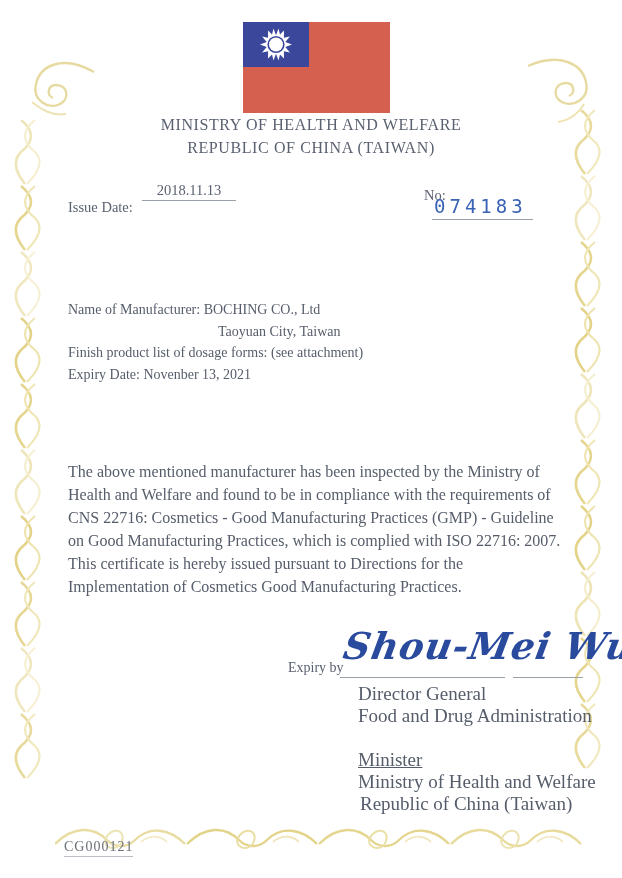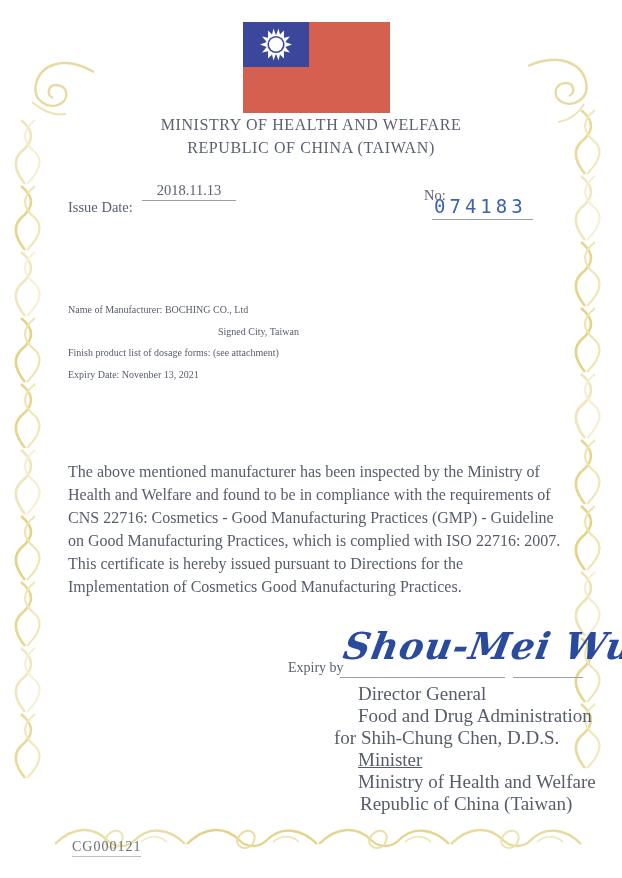--- a/index.html
+++ b/index.html
@@ -16,35 +16,35 @@
   .lbl{font-size:14.5px;color:#5a6170;}
   .date-underlined{
     display:inline-block;text-align:center;border-bottom:1px solid #9aa0a8;
     padding:0 12px 1px 12px;font-size:14.5px;color:#5a6170;
   }
   .no-value{
     font-family:"DejaVu Sans Mono", monospace;font-size:19px;letter-spacing:4px;
     color:#3a63b5;border-bottom:1px solid #9aa0a8;padding:0 6px 2px 2px;
   }
   
-  .detail-line{font-size:10px;line-height:21.5px;color:#565d6a;}
+  .detail-line{font-size:14px;line-height:21.5px;color:#565d6a;}
   .indent{padding-left:150px;}
   .body-par{font-size:16px;line-height:23px;width:499px;color:#565d6a;}
   
   .signed-by{font-size:14px;color:#5a6170;}
   .signature{
     font-family:"DejaVu Serif", serif;font-style:italic;font-weight:bold;
     font-size:37px;color:#2a4a9d;transform:skewX(-10deg);letter-spacing:1px;
     white-space:nowrap;
   }
   .sig-line{height:1px;background:#9aa0a8;}
   .signoff{font-size:19px;line-height:22px;color:#565d6a;}
   .doc-code{
     font-size:14px;color:#6a7078;letter-spacing:1px;
-    border-bottom:1px solid #b9bec4;padding-bottom:1px;margin-left:8px;
+    border-bottom:1px solid #b9bec4;padding-bottom:1px;
   }
   svg{display:block;}
 </style>
 </head>
 <body>
 
 <div id="page">
 
   <svg class="abs" style="left:22px;top:52px;" width="80" height="70" viewBox="0 0 80 70">
     <path d="M72,20 C40,2 18,14 14,32 C10,48 26,58 38,52 C48,47 46,33 34,33 C26,33 24,43 31,46" fill="none" stroke="#e7daa0" stroke-width="2.4"></path>
@@ -122,34 +122,33 @@
   <div class="abs ctr ministry" style="top:139px;">REPUBLIC OF CHINA (TAIWAN)</div>
 
   <span class="abs lbl" style="left:68px;top:183px;margin-top:16px;">Issue Date:</span>
   <span class="abs date-underlined" style="left:142px;top:182px;min-width:70px;">2018.11.13</span>
   <span class="abs lbl" style="left:424px;top:187px;">No:</span>
   <span class="abs no-value" style="left:432px;top:175px;margin-top:20px;">074183</span>
 
 
   <div class="abs" style="left:68px;top:299px;width:500px;">
     <div class="detail-line">Name of Manufacturer: BOCHING CO., Ltd</div>
-    <div class="detail-line indent">Signed City, Taiwan</div>
+    <div class="detail-line indent">Taoyuan City, Taiwan</div>
     <div class="detail-line">Finish product list of dosage forms: (see attachment)</div>
     <div class="detail-line">Expiry Date: Novenber 13, 2021</div>
   </div>
 
   <div class="abs body-par" style="left:68px;top:460px;">The above mentioned manufacturer has been inspected by the Ministry of Health and Welfare and found to be in compliance with the requirements of CNS 22716: Cosmetics - Good Manufacturing Practices (GMP) - Guideline on Good Manufacturing Practices, which is complied with ISO 22716: 2007. This certificate is hereby issued pursuant to Directions for the Implementation of Cosmetics Good Manufacturing Practices.</div>
 
   <span class="abs signed-by" style="left:288px;top:660px;">Expiry by</span>
   <div class="abs signature" style="left:344px;top:624px;">Shou-Mei Wu</div>
   <div class="abs sig-line" style="left:340px;top:677px;width:165px;"></div>
   <div class="abs sig-line" style="left:513px;top:677px;width:70px;"></div>
 
   <div class="abs signoff" style="left:358px;top:683px;">Director General</div>
   <div class="abs signoff" style="left:358px;top:705px;">Food and Drug Administration</div>
-  <div class="abs signoff" style="left:334px;top:727px;">for Shih-Chung Chen, D.D.S.</div>
   <div class="abs signoff" style="left:358px;top:749px;text-decoration:underline;">Minister</div>
   <div class="abs signoff" style="left:358px;top:771px;">Ministry of Health and Welfare</div>
   <div class="abs signoff" style="left:360px;top:793px;">Republic of China (Taiwan)</div>
 
   <span class="abs doc-code" style="left:64px;top:839px;">CG000121</span>
 
 </div>
 
 </body></html>

